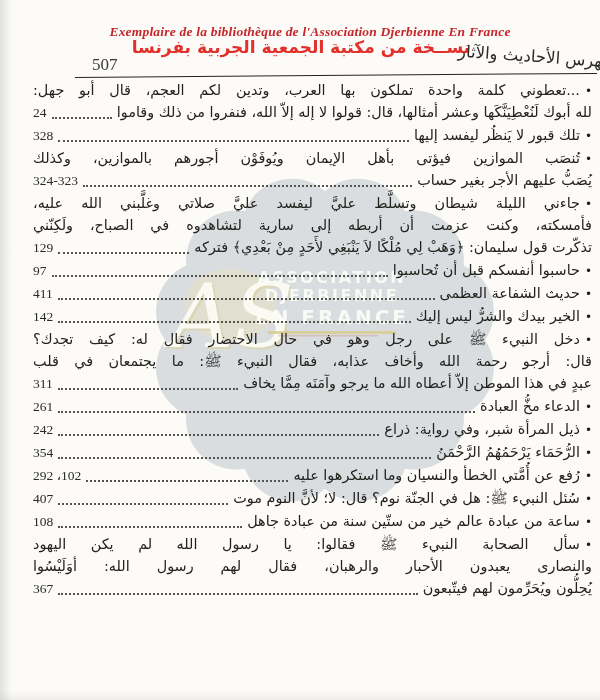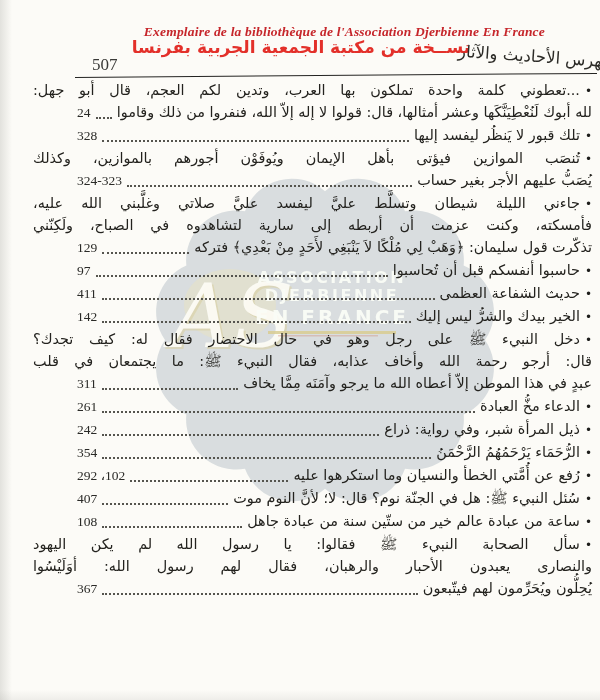--- a/index.html
+++ b/index.html
@@ -15,21 +15,21 @@
   }
   .page::after{ 
     content:""; position:absolute; left:0; right:0; bottom:0; height:10px; z-index:4;
     background:linear-gradient(0deg, rgba(120,120,115,.10), rgba(255,255,255,0));
     pointer-events:none;
   }
 
   
   .fr-line{
     position:absolute; top:24px; left:75px; width:470px; z-index:3;
-    text-align:right; font-family:"Liberation Serif", serif;
+    text-align:center; font-family:"Liberation Serif", serif;
     font-style:italic; font-weight:bold; font-size:13.5px; letter-spacing:.2px;
     color:#c6262b; white-space:nowrap;
   }
   .ar-stamp{
     position:absolute; top:37px; left:120px; width:362px; z-index:3;
     direction:rtl; text-align:center; font-weight:bold; font-size:17px;
     color:#e3302a; white-space:nowrap;
   }
   .pageno{
     position:absolute; top:55px; left:92px; z-index:3;
@@ -70,21 +70,21 @@
   .t{
     font-size:14.4px; line-height:21px; color:#23221e; white-space:nowrap;
   }
   .fill .t{flex:1; white-space:normal; text-align:justify; text-align-last:justify;}
   .leader{
     flex:1 1 auto; min-width:10px; height:0;
     border-bottom:2px dotted #55544e; margin:0 5px 4px 5px;
   }
   .pg{
     flex:0 0 auto; direction:ltr; font-family:"Liberation Serif", serif;
-    font-size:13.5px; line-height:20px; color:#2a2a27;margin-left:44px;
+    font-size:13.5px; line-height:20px; color:#2a2a27;
   }
 </style>
 </head>
 <body>
 
 <div class="page">
 
   <div class="wm">
     <svg width="600" height="700" viewBox="0 0 600 700">
       <g opacity="0.5">

